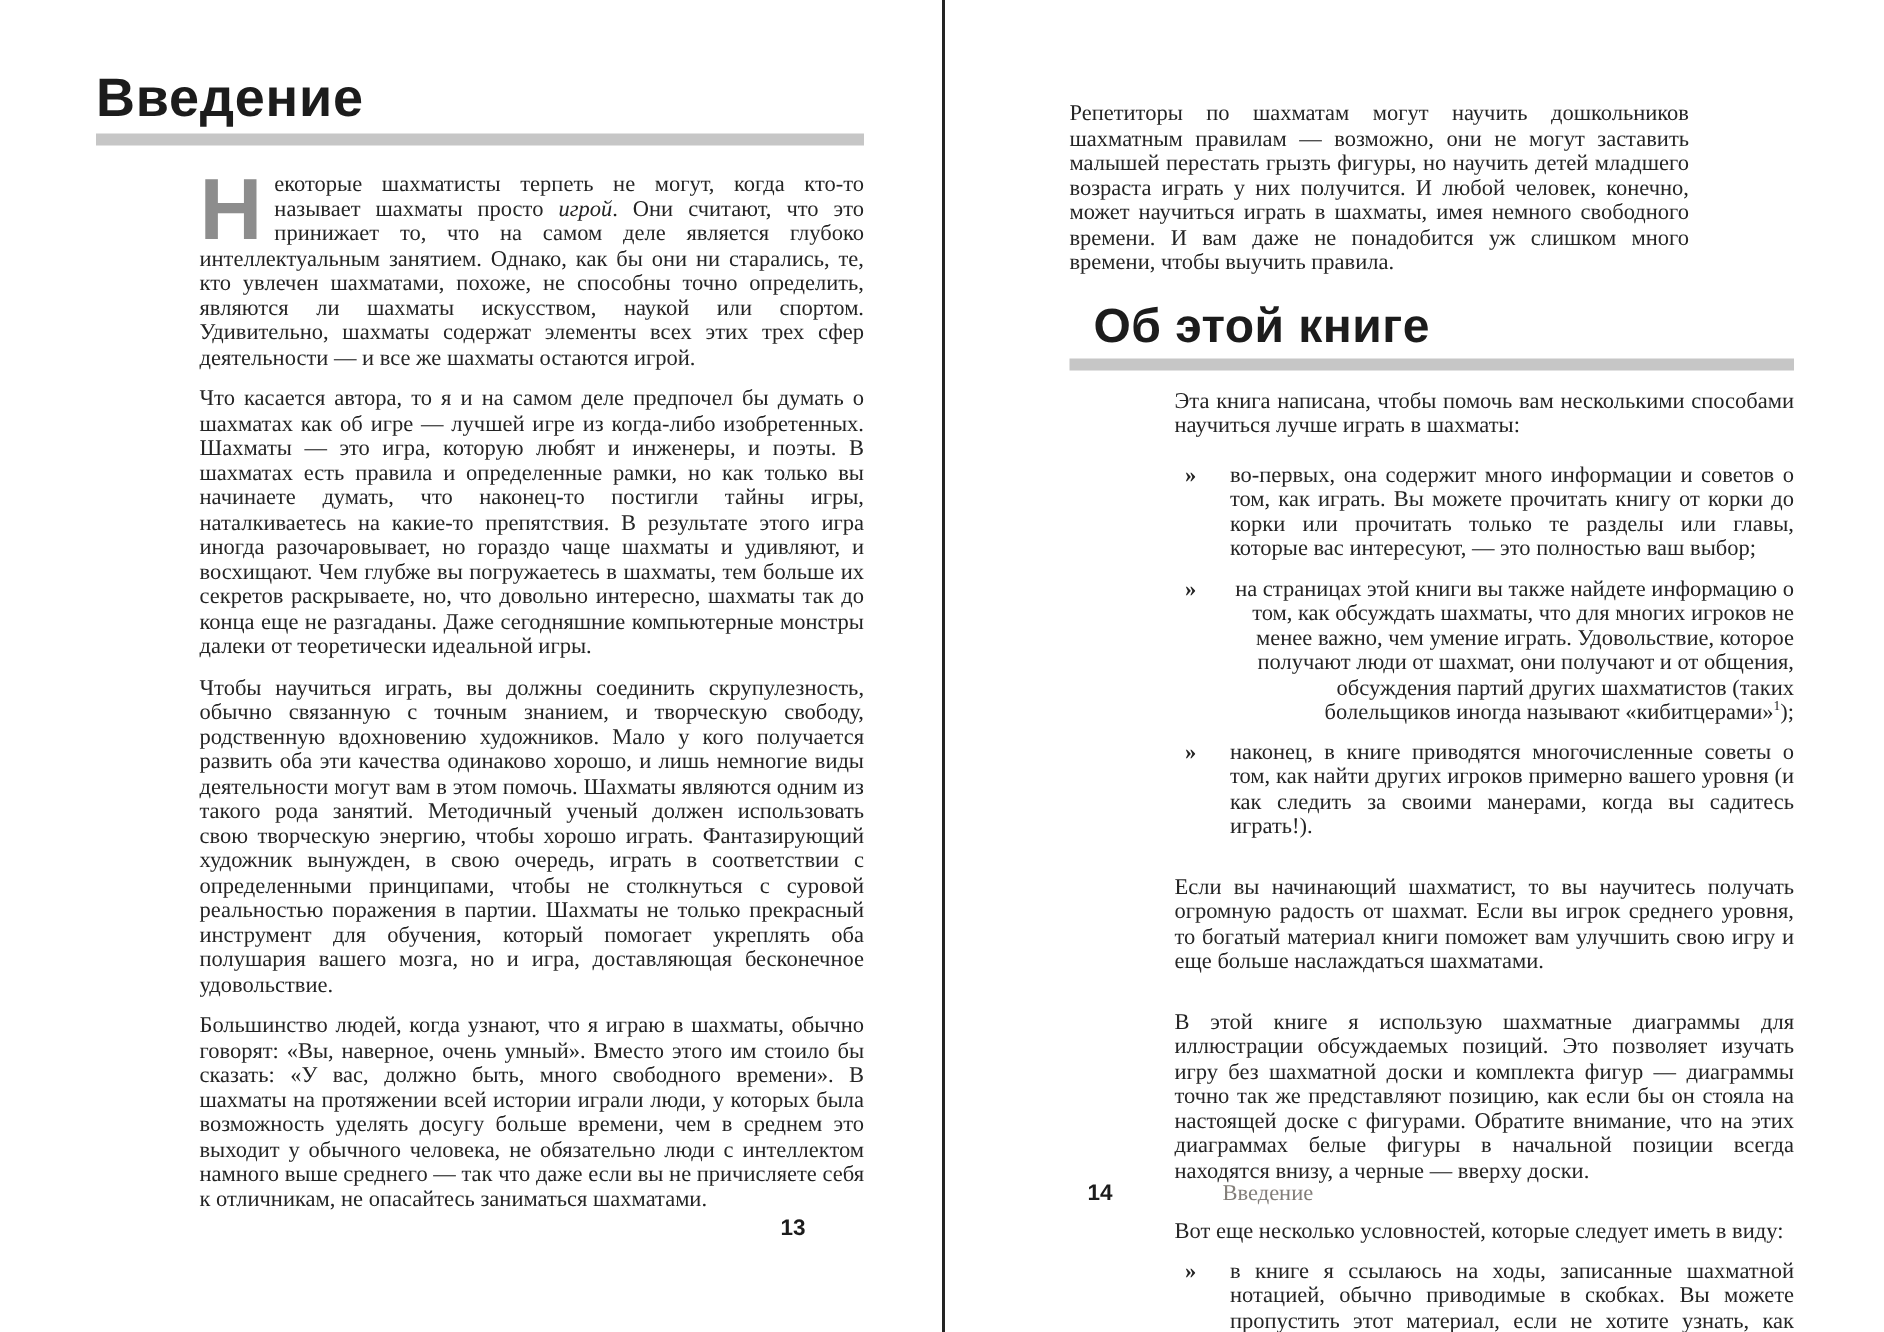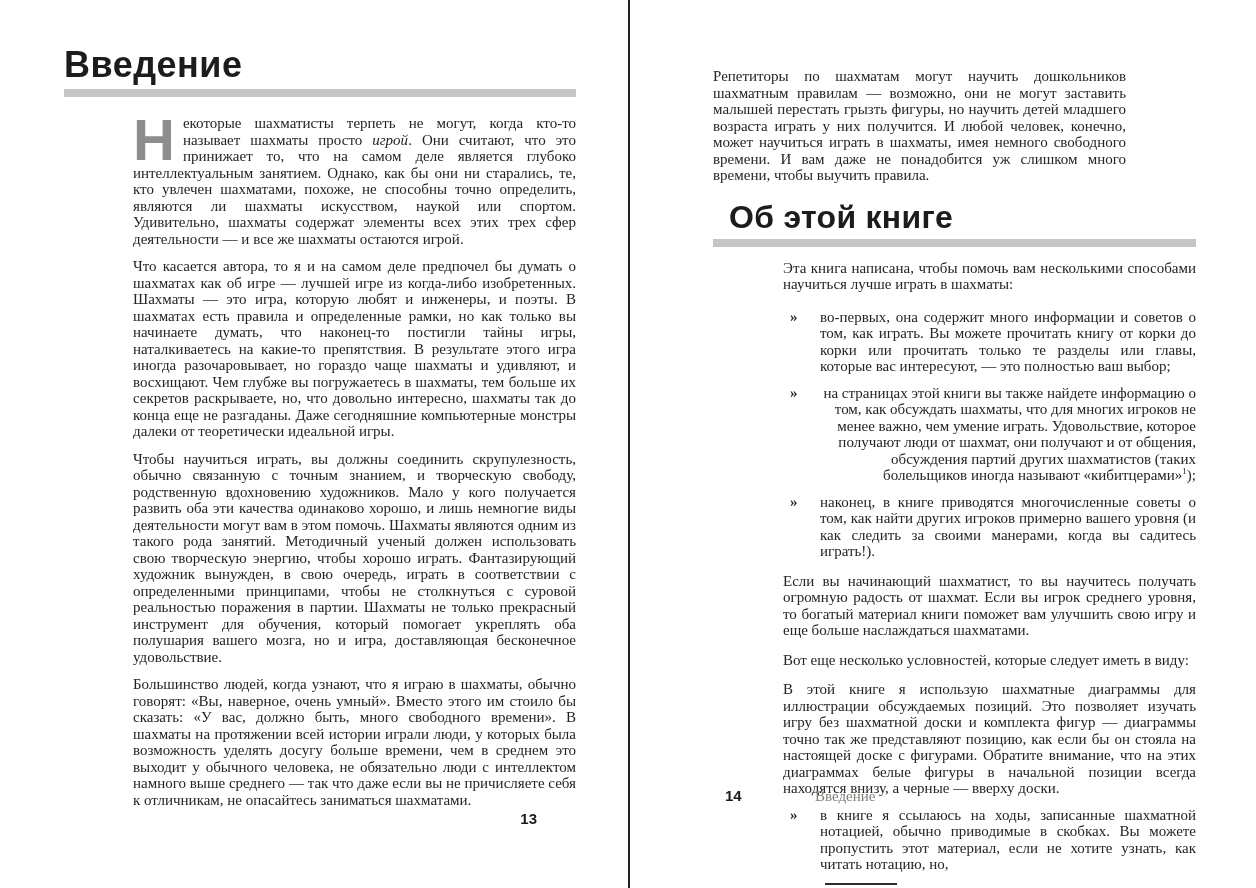--- a/index.html
+++ b/index.html
@@ -48,21 +48,21 @@
   .body-block-left  { margin-left: 69px; width: 443px; margin-top: 18px; }
   .body-indent      { margin-left: 70px; width: 413px; }
   .para {
     margin: 0 0 11px 0;
     font-size: 15px; line-height: 16.5px;
     text-align: justify;
   }
   .para:last-child { margin-bottom: 0; }
   .rp-intro { margin-top: 68px; margin-bottom: 0; }
   .rp-sec-intro { margin-top: 13px; margin-bottom: 16px; }
-  .mt { margin-top: 13px; margin-bottom: 0; }
+  .mt { margin-top: 24px; margin-bottom: 0; }
 
   .dropcap {
     float: left;
     font-family: "Liberation Sans", sans-serif;
     font-weight: 700;
     font-size: 58px; line-height: 44px;
     color: var(--dropcap-gray, #8d8d8d);
     margin: 3px 8px 0 0;
   }
 
@@ -152,22 +152,22 @@
     <div class="bullet ragged">
       <span class="marker">»</span>
       <span class="btext"><span>на страницах этой книги вы также найдете информацию о том, как обсуждать шахматы, что для многих игроков не менее важно, чем умение играть. Удовольствие, которое получают люди от шахмат, они получают и от общения, обсуждения партий других шахматистов (таких болельщиков иногда называют «кибитцерами»</span><sup>1</sup><span>);</span></span>
     </div>
     <div class="bullet">
       <span class="marker">»</span>
       <span class="btext">наконец, в книге приводятся многочисленные советы о том, как найти других игроков примерно вашего уровня (и как следить за своими манерами, когда вы садитесь играть!).</span>
     </div>
 
     <p class="para mt">Если вы начинающий шахматист, то вы научитесь получать огромную радость от шахмат. Если вы игрок среднего уровня, то богатый материал книги поможет вам улучшить свою игру и еще больше наслаждаться шахматами.</p>
+    <p class="para mt">В этой книге я использую шахматные диаграммы для иллюстрации обсуждаемых позиций. Это позволяет изучать игру без шахматной доски и комплекта фигур — диаграммы точно так же представляют позицию, как если бы он стояла на настоящей доске с фигурами. Обратите внимание, что на этих диаграммах белые фигуры в начальной позиции всегда находятся внизу, а черные — вверху доски.</p>
     <p class="para mt">Вот еще несколько условностей, которые следует иметь в виду:</p>
-    <p class="para mt">В этой книге я использую шахматные диаграммы для иллюстрации обсуждаемых позиций. Это позволяет изучать игру без шахматной доски и комплекта фигур — диаграммы точно так же представляют позицию, как если бы он стояла на настоящей доске с фигурами. Обратите внимание, что на этих диаграммах белые фигуры в начальной позиции всегда находятся внизу, а черные — вверху доски.</p>
 
     <div class="bullet">
       <span class="marker">»</span>
       <span class="btext">в книге я ссылаюсь на ходы, записанные шахматной нотацией, обычно приводимые в скобках. Вы можете пропустить этот материал, если не хотите узнать, как читать нотацию, но,</span>
     </div>
 
     <div class="footnote">
       <div class="footnote-rule"></div>
       <p class="footnote-text"><sup>1</sup> <span>Сторонний наблюдатель в различных играх, таких как бридж или шахматы. </span><i>(Прим. ред.)</i></p>
     </div>

